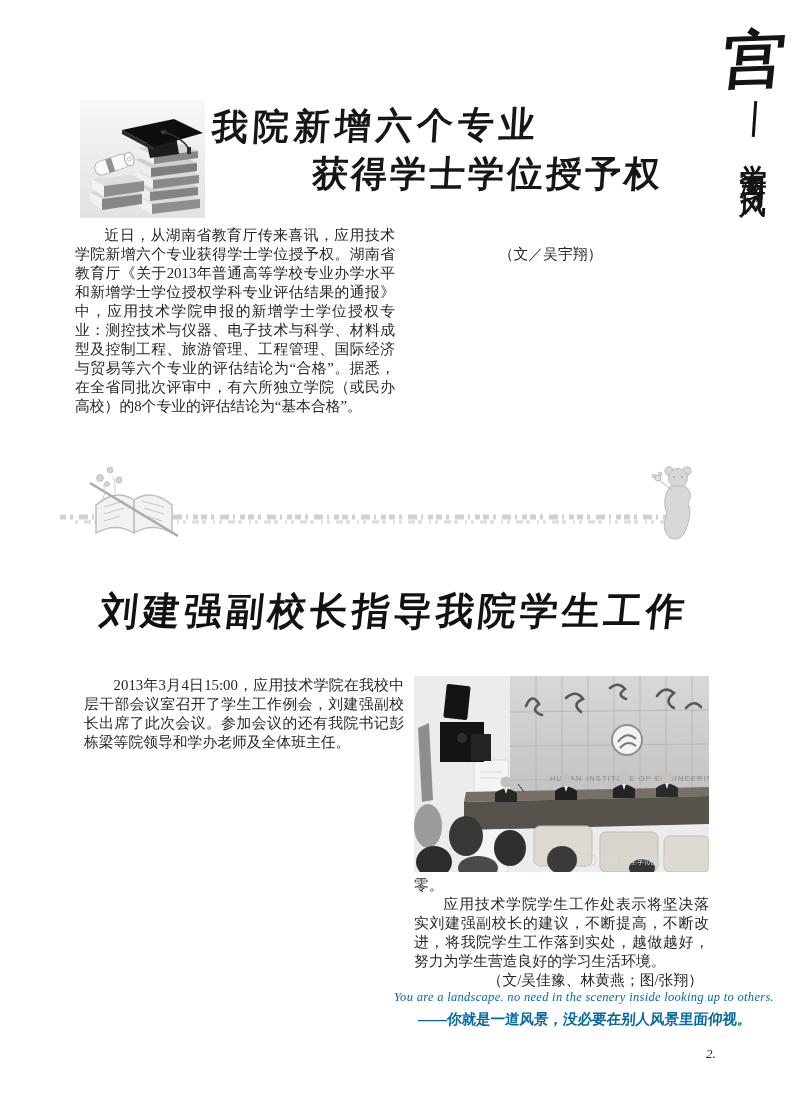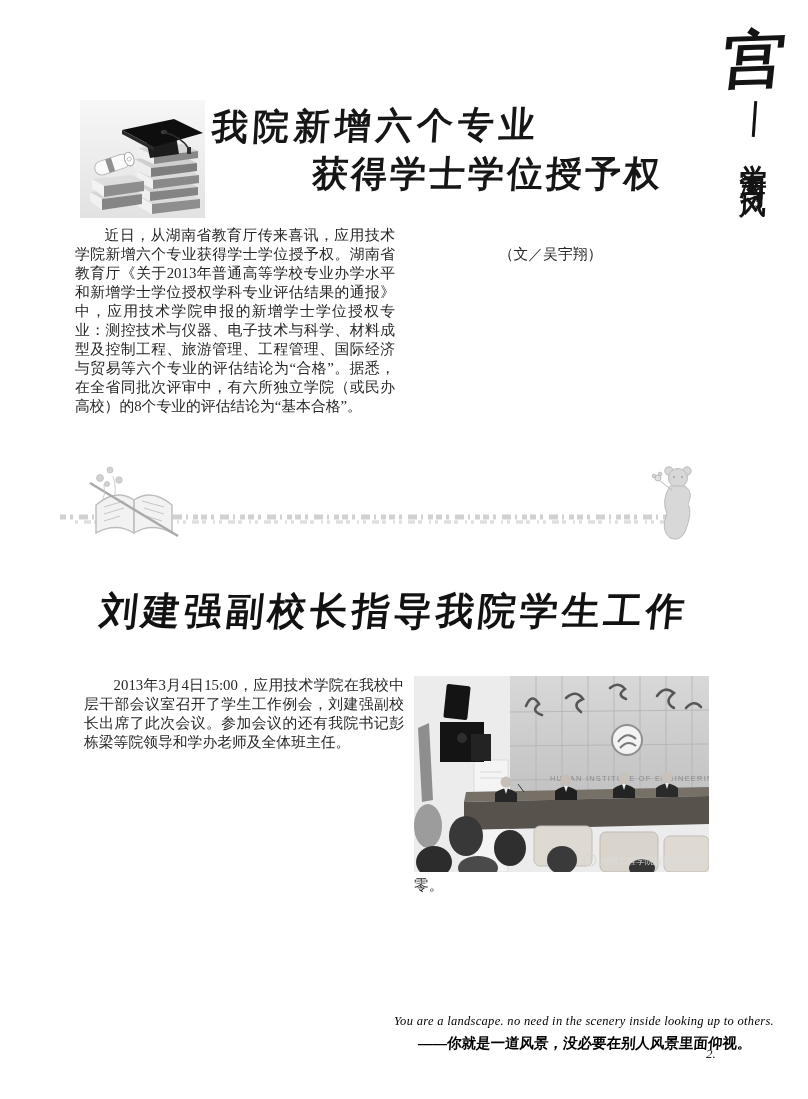--- a/index.html
+++ b/index.html
@@ -27,21 +27,21 @@
   p.cont{margin:0;text-indent:0;}
   .byline{margin:19px 0 0;text-align:center;text-indent:0;padding-right:4px;}
   .byline2{margin:0;text-align:right;text-indent:0;padding-right:6px;}
   
   .divider{position:absolute;left:20px;top:450px;width:680px;height:96px;}
   
   .title2{position:absolute;left:100px;top:586px;font-size:38px;font-weight:900;letter-spacing:4px;color:#121212;transform:skewX(-6deg);white-space:nowrap;}
   
   .photo{width:295px;height:196px;display:block;margin-bottom:4px;}
   
-  .footer{position:absolute;left:394px;top:1014px;width:314px;color:#000000;}
+  .footer{position:absolute;left:394px;top:990px;width:314px;color:#0369a1;}
   .quote-en{font-style:italic;font-size:12.5px;letter-spacing:0.3px;white-space:nowrap;}
   .quote-zh{font-size:14.5px;margin-top:5px;padding-left:24px;font-weight:bold;transform:skewX(-4deg);white-space:nowrap;}
   .pagenum{position:absolute;left:706px;top:1046px;font-style:italic;font-size:13px;color:#222;}
 </style>
 </head>
 <body>
 
 <div class="page">
 
   <div class="sidebar">
@@ -267,20 +267,22 @@
           <ellipse cx="228" cy="192" rx="13" ry="9" fill="#353535"></ellipse>
         </g>
 
         <g>
           <circle cx="176" cy="184" r="6" fill="none" stroke="#d6d6d6" stroke-width="1.2" opacity="0.9"></circle>
           <text x="186" y="188" font-size="9" fill="#dcdcdc" opacity="0.95">湖南工程学院应用技术学院</text>
         </g>
       </svg>
 
       <p class="cont">零。</p>
+      <p class="para">应用技术学院学生工作处表示将坚决落实刘建强副校长的建议，不断提高，不断改进，将我院学生工作落到实处，越做越好，努力为学生营造良好的学习生活环境。</p>
+      <p class="byline2">（文/吴佳豫、林黄燕；图/张翔）</p>
     </div>
   </div>
 
   <div class="footer">
     <div class="quote-en">You are a landscape. no need in the scenery inside looking up to others.</div>
     <div class="quote-zh">——你就是一道风景，没必要在别人风景里面仰视。</div>
   </div>
   <div class="pagenum">2.</div>
 
 </div>

